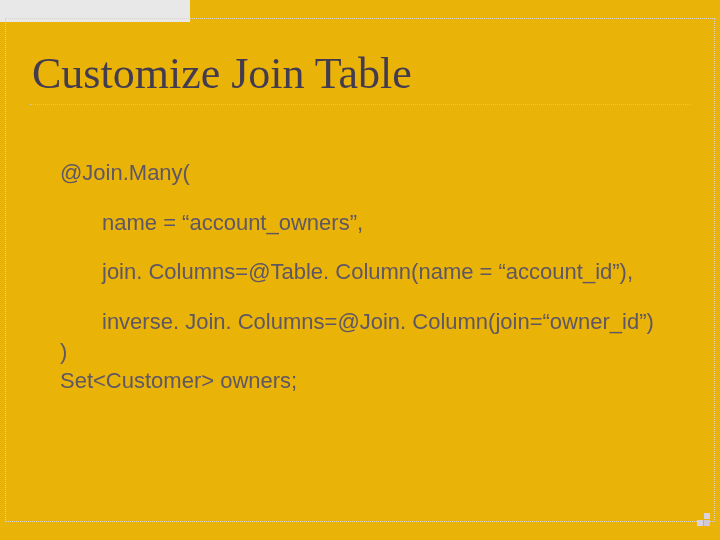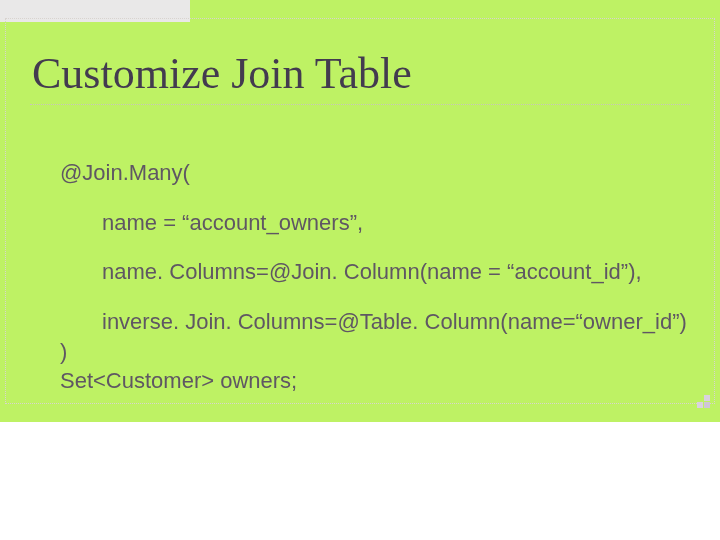--- a/index.html
+++ b/index.html
@@ -6,22 +6,22 @@
     margin: 0;
     padding: 0;
     width: 720px;
     height: 540px;
     overflow: hidden;
     font-family: Verdana, Geneva, sans-serif;
   }
   .slide {
     position: relative;
     width: 720px;
-    height: 422px;
-    background: #bef264;
+    height: 540px;
+    background: #eab308;
     box-sizing: border-box;
     padding-left: 8px;
   }
   
   .top-band {
     position: absolute;
     top: 0;
     left: 0;
     width: 190px;
     height: 22px;
@@ -94,22 +94,22 @@
 <div class="slide">
   <div class="top-band"></div>
   <div class="dot-border outer-dots"></div>
 
   <div class="slide-title">Customize Join Table</div>
   <div class="title-underline"></div>
 
   <div class="body">
     <div class="line">@Join.Many(</div>
     <div class="line indent">name = “account_owners”,</div>
-    <div class="line indent">name. Columns=@Join. Column(name = “account_id”),</div>
-    <div class="line indent">inverse. Join. Columns=@Table. Column(name=“owner_id”)</div>
+    <div class="line indent">join. Columns=@Table. Column(name = “account_id”),</div>
+    <div class="line indent">inverse. Join. Columns=@Join. Column(join=“owner_id”)</div>
     <div class="line">)</div>
     <div class="line">Set&lt;Customer&gt; owners;</div>
   </div>
 
   <div class="corner-accent">
     <div class="sq sq1"></div>
     <div class="sq sq2"></div>
     <div class="sq sq3"></div>
   </div>
 </div>

